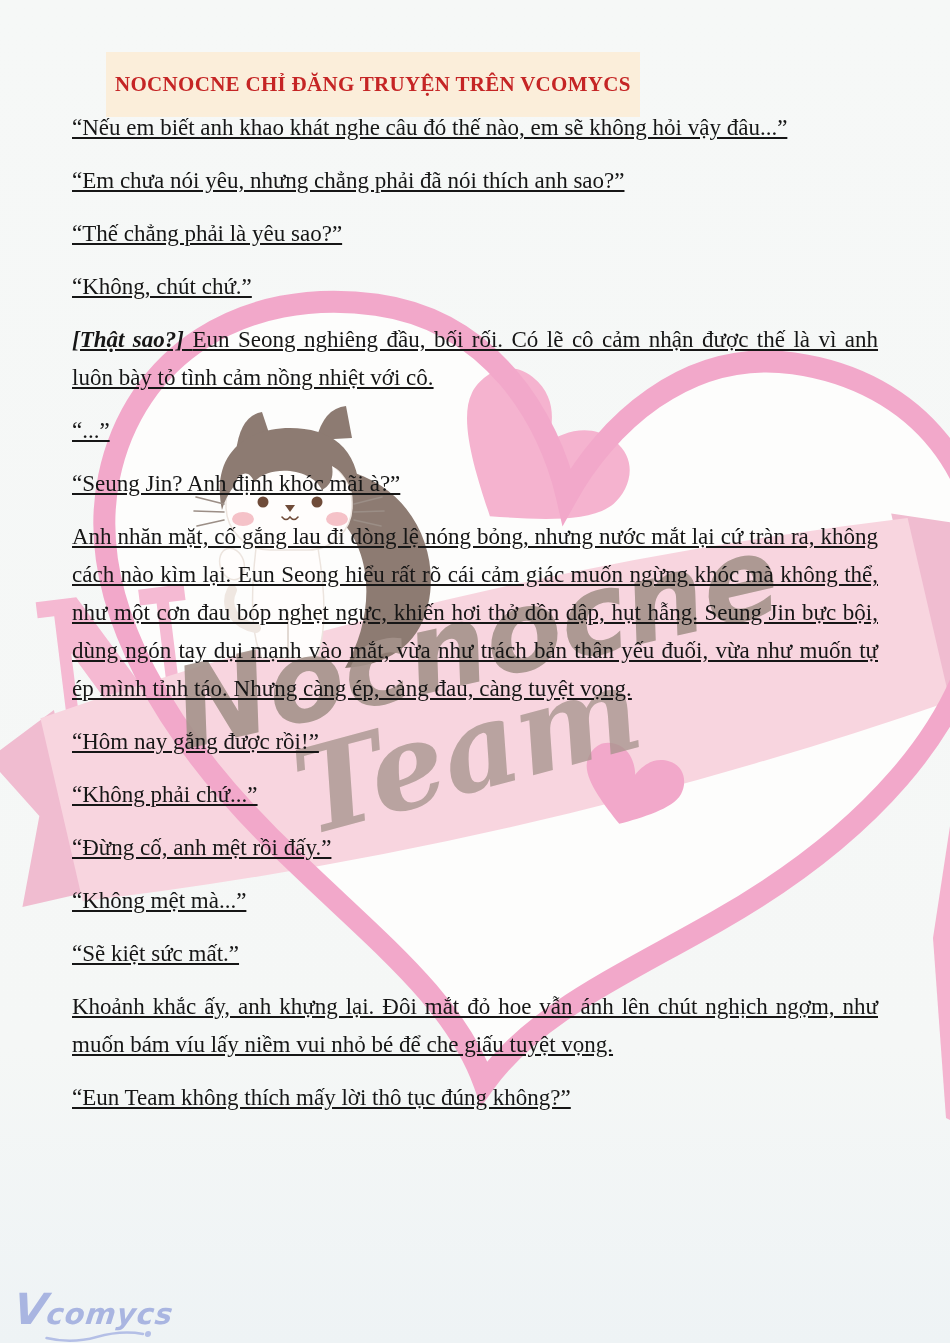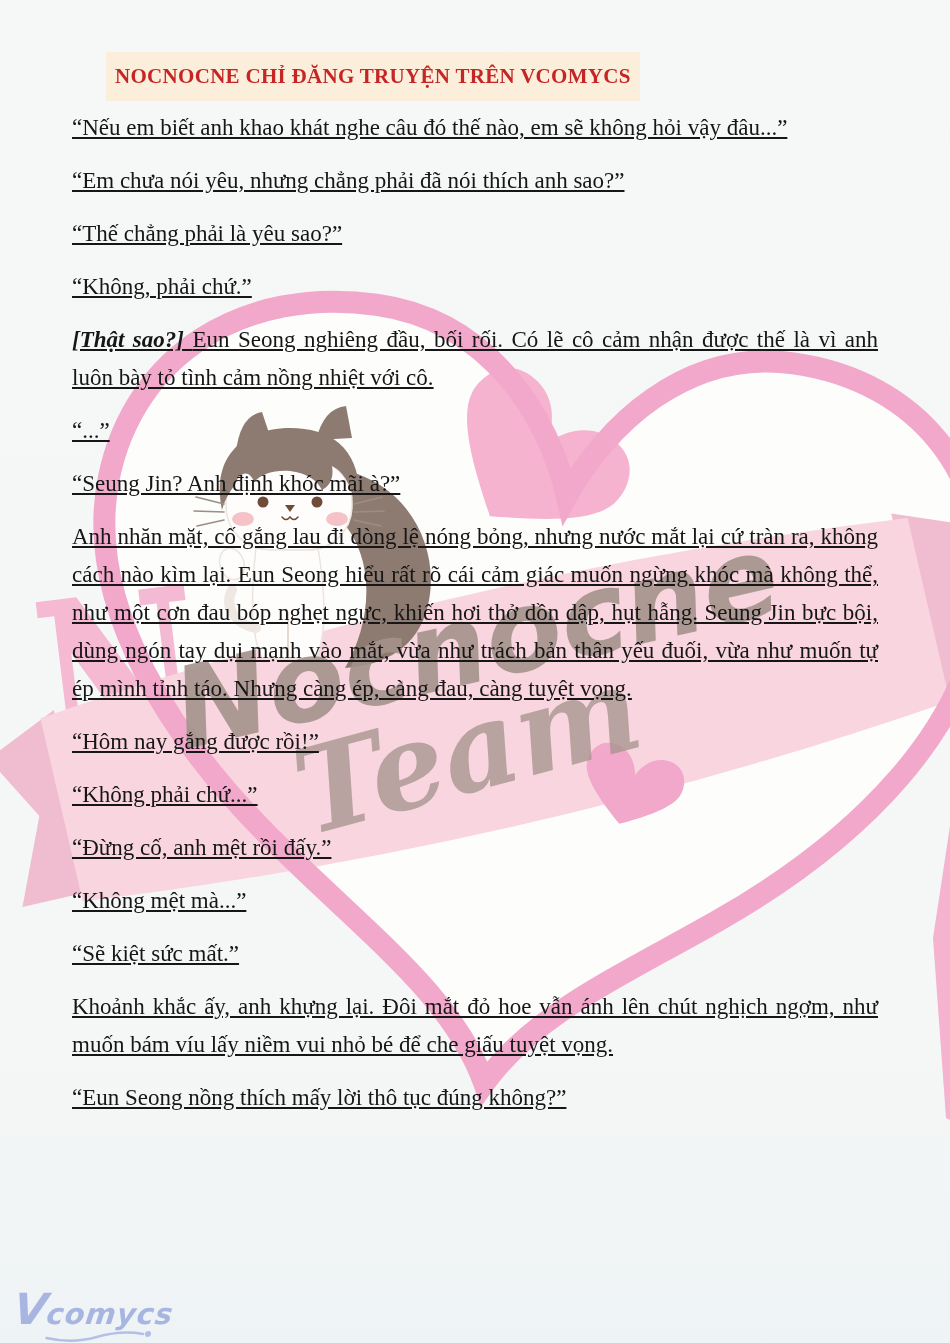--- a/index.html
+++ b/index.html
@@ -8,21 +8,21 @@
     --brown:#a5938b; --hair:#8d7b72; --cheek:#f5c2c8; --face-line:#ece4de;
     --logo-blue:#a9b5e1; --wm-blue:#aecbeb; --heart-inner:#fdfdfc;
   }
   html,body{margin:0;padding:0;}
   .page{position:relative;width:950px;height:1343px;overflow:hidden;
         background:linear-gradient(180deg,#f6f8f7 0%,#f5f7f6 78%,#eef3f5 100%);
         font-family:"Liberation Serif",serif;}
   .wm{position:absolute;left:0;top:0;z-index:0;}
   .header{position:absolute;left:106px;top:52px;z-index:2;
           background:var(--header-bg,#fbeeda);color:var(--header-red,#c52525);
-          font:bold 21px/33px "Liberation Serif",serif;padding:8px 9px;letter-spacing:.3px;}
+          font:bold 21px/33px "Liberation Serif",serif;padding:16px 9px;letter-spacing:.3px;}
   .story{position:absolute;left:72px;top:109px;width:806px;z-index:2;
          font:23px/38px "Liberation Serif",serif;color:var(--ink,#161616);
          text-align:justify;text-decoration:underline;}
   .story p{margin:0 0 15px 0;}
   .story .lead{font-weight:bold;font-style:italic;}
   .vcomycs{position:absolute;left:14px;top:1288px;z-index:2;color:var(--logo-blue,#a9b5e1);
            transform:skewX(-7deg);font-family:"DejaVu Sans",sans-serif;font-weight:bold;
            font-style:italic;line-height:1;}
   .vcomycs .v-big{font-size:43px;}
   .vcomycs .v-rest{font-size:29px;letter-spacing:1px;}
@@ -86,33 +86,33 @@
   </svg>
 
   <div class="header">
     <span>NOCNOCNE CHỈ ĐĂNG TRUYỆN TRÊN VCOMYCS</span>
   </div>
 
   <main class="story">
     <p><span>“Nếu em biết anh khao khát nghe câu đó thế nào, em sẽ không hỏi vậy đâu...”</span></p>
     <p><span>“Em chưa nói yêu, nhưng chẳng phải đã nói thích anh sao?”</span></p>
     <p><span>“Thế chẳng phải là yêu sao?”</span></p>
-    <p><span>“Không, phải chứ.”</span></p>
+    <p><span>“Không, chút chứ.”</span></p>
     <p><b class="lead">[Thật sao?]</b>
       <span>Eun Seong nghiêng đầu, bối rối. Có lẽ cô cảm nhận được thế là vì anh luôn bày tỏ tình cảm nồng nhiệt với cô.</span></p>
     <p><span>“...”</span></p>
     <p><span>“Seung Jin? Anh định khóc mãi à?”</span></p>
     <p><span>Anh nhăn mặt, cố gắng lau đi dòng lệ nóng bỏng, nhưng nước mắt lại cứ tràn ra, không cách nào kìm lại. Eun Seong hiểu rất rõ cái cảm giác muốn ngừng khóc mà không thể, như một cơn đau bóp nghẹt ngực, khiến hơi thở dồn dập, hụt hẫng. Seung Jin bực bội, dùng ngón tay dụi mạnh vào mắt, vừa như trách bản thân yếu đuối, vừa như muốn tự ép mình tỉnh táo. Nhưng càng ép, càng đau, càng tuyệt vọng.</span></p>
     <p><span>“Hôm nay gắng được rồi!”</span></p>
     <p><span>“Không phải chứ...”</span></p>
     <p><span>“Đừng cố, anh mệt rồi đấy.”</span></p>
     <p><span>“Không mệt mà...”</span></p>
     <p><span>“Sẽ kiệt sức mất.”</span></p>
     <p><span>Khoảnh khắc ấy, anh khựng lại. Đôi mắt đỏ hoe vẫn ánh lên chút nghịch ngợm, như muốn bám víu lấy niềm vui nhỏ bé để che giấu tuyệt vọng.</span></p>
-    <p><span>“Eun Seong nồng thích mấy lời thô tục đúng không?”</span></p>
+    <p><span>“Eun Team không thích mấy lời thô tục đúng không?”</span></p>
   </main>
 
   <div class="vcomycs">
     <span class="v-big">V</span><span class="v-rest">comycs</span>
     <svg class="v-swoosh" width="110" height="16" viewBox="0 0 110 16">
       <path d="M 2 10 Q 28 16 52 9 T 98 6" style="stroke:#b4bfe6;stroke-width:2.5;fill:none;stroke-linecap:round"></path>
       <circle cx="103" cy="6" r="3" style="fill:#b4bfe6"></circle>
     </svg>
   </div>
 

